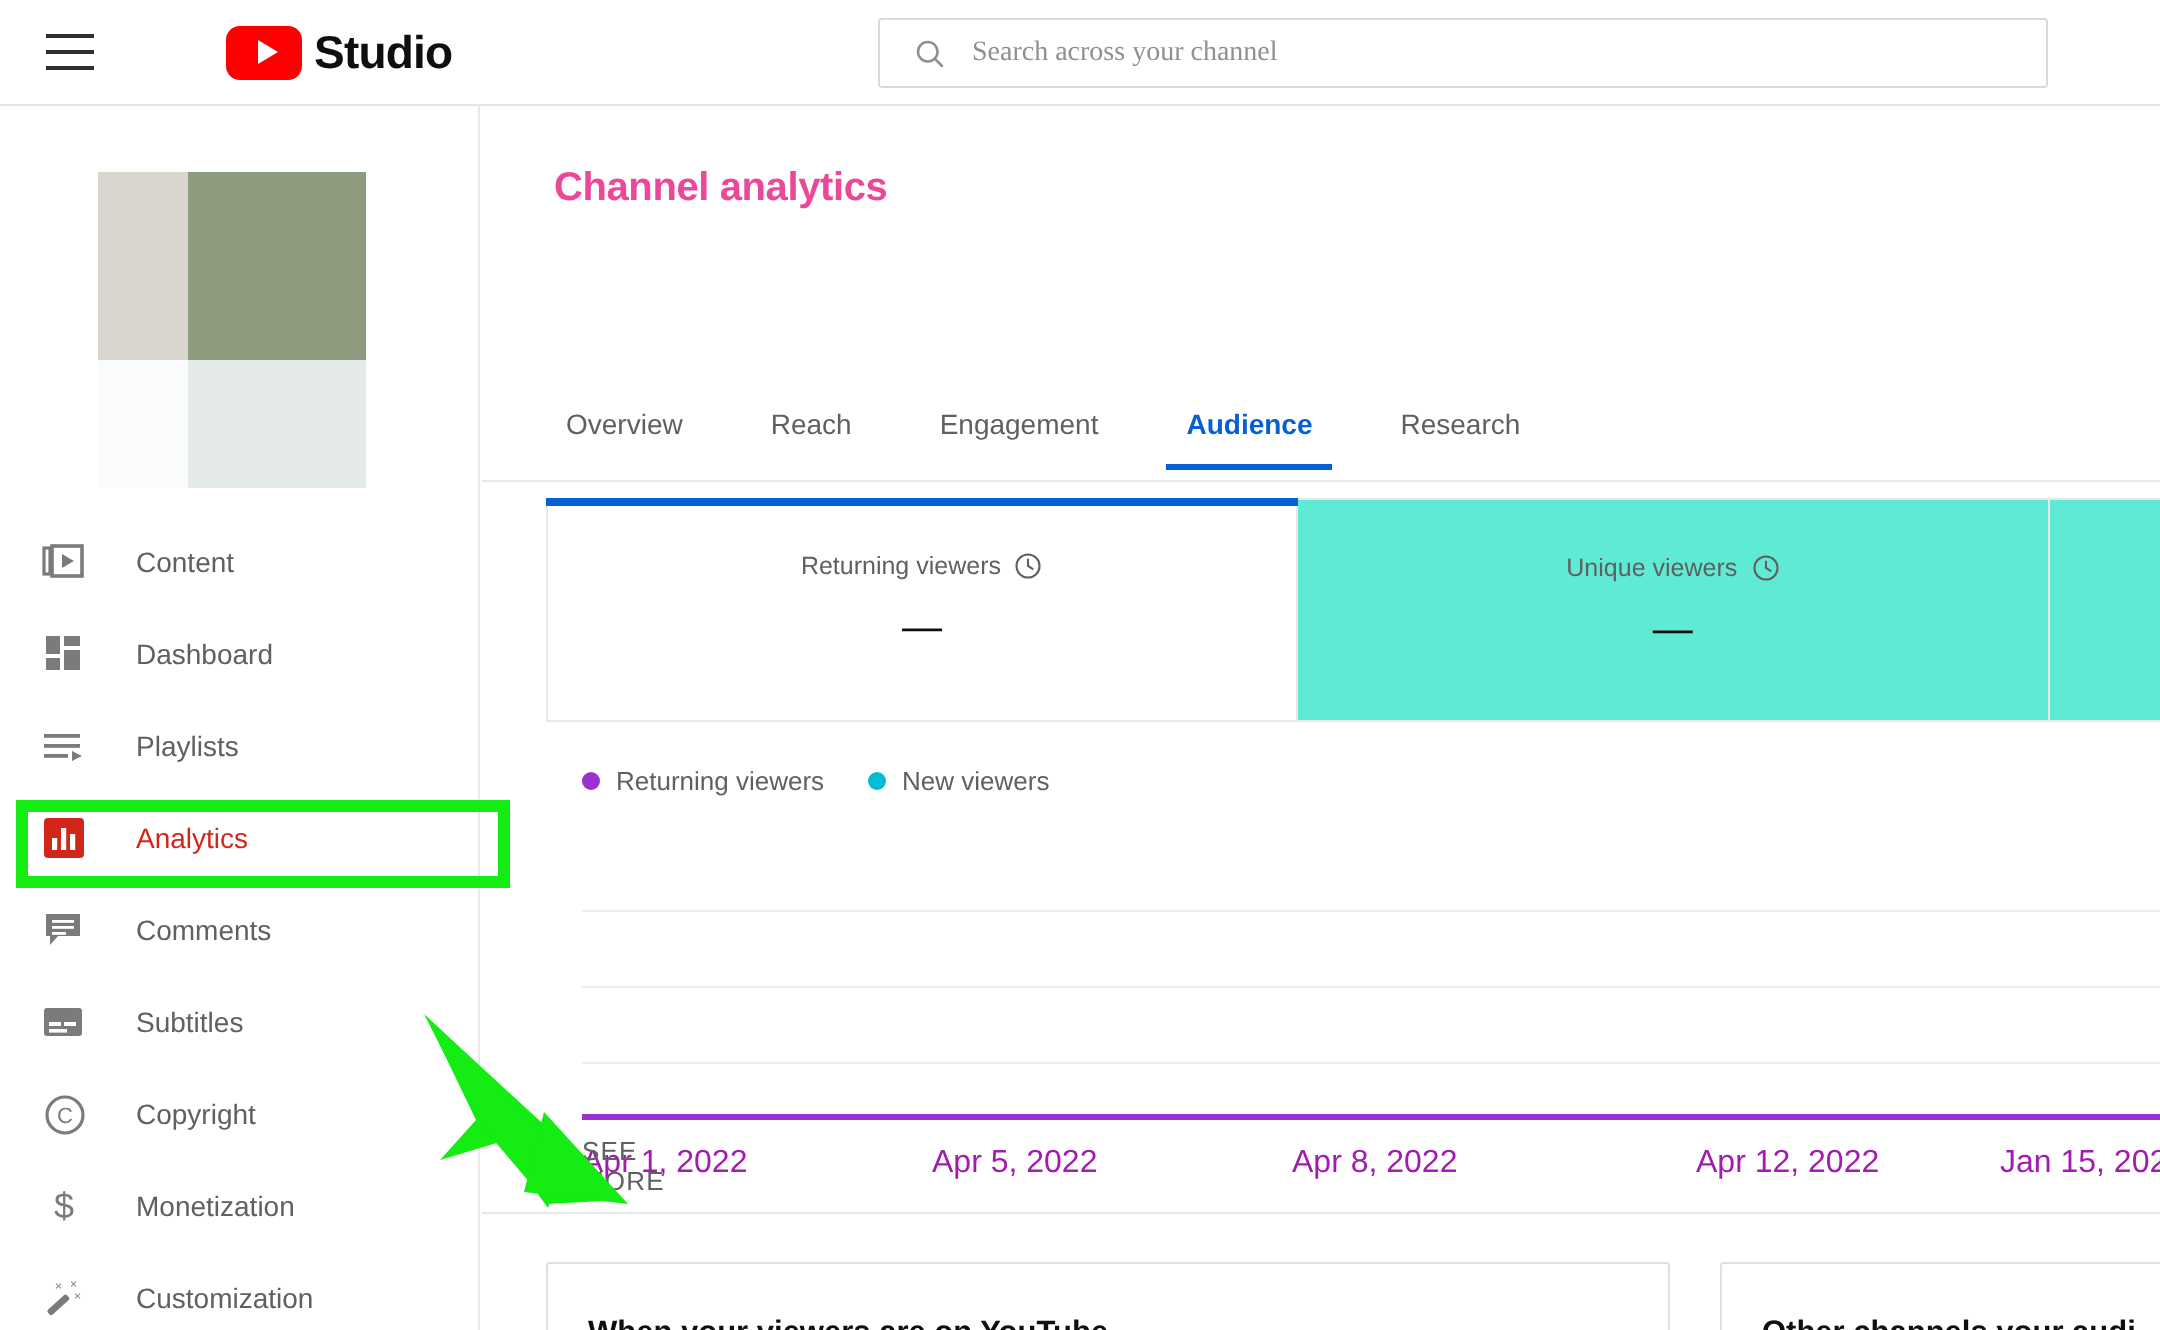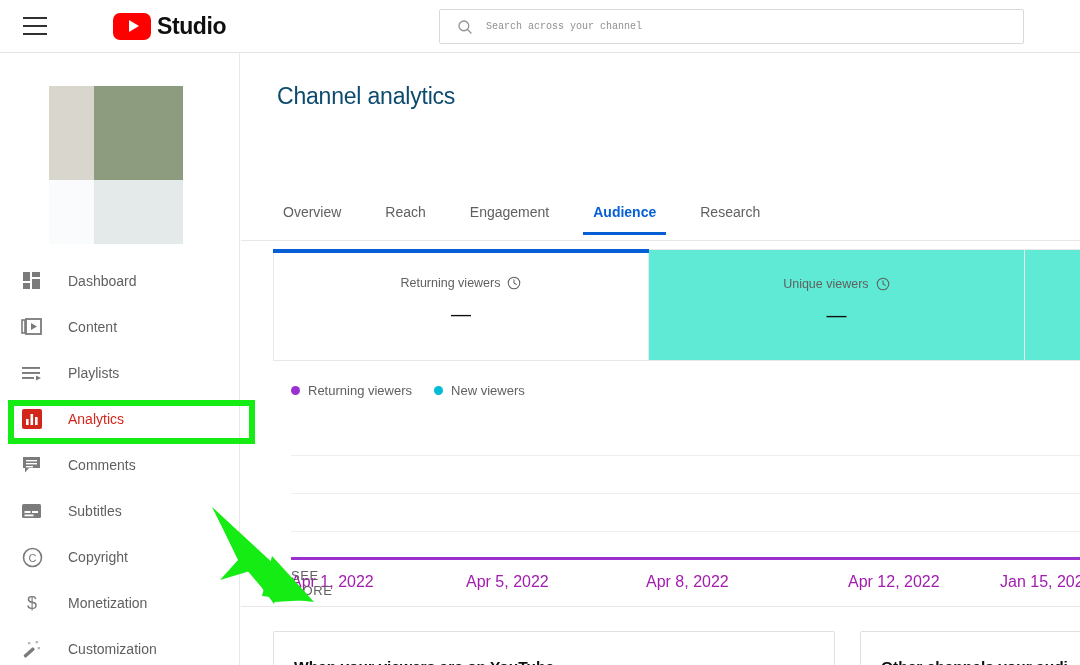--- a/index.html
+++ b/index.html
@@ -52,22 +52,22 @@
   .searchbar {
     position:absolute; left: 439px; top: 9px;
     width: 585px; height: 35px;
     border: 1px solid #d9d9d9; border-radius: 2px;
     display:flex; align-items:center;
     background:#fff;
   }
   .searchbar .s-icon { margin-left: 16px; width:18px; height:18px; flex:none; }
   .search-input {
     flex:1; border:none; outline:none;
-    font-family: Liberation Mono, monospace;
-    font-size: 10px; color: #701a75;
+    font-family: Liberation Serif, serif;
+    font-size: 14px; color: #701a75;
     margin-left: 12px; background: transparent;
   }
   .search-input::placeholder { color:#909090; }
 
   
   .sidebar {
     position: absolute; top: 53px; left: 0;
     width: 240px; height: 612px;
     background:#fff;
     border-right: 1px solid #e8e8e8;
@@ -120,21 +120,21 @@
 
   
   .main {
     position:absolute; top: 53px; left: 241px;
     width: 839px; height: 612px;
     background:#fff;
     overflow:hidden;
   }
   .page-title {
     position:absolute; left:36px; top: 30px;
-    font-size: 23px; font-weight: 400; color:#0c4a6e;
+    font-size: 20px; font-weight: 700; color:#ec4899;
     letter-spacing:-0.2px;
   }
   .tabs {
     position:absolute; left:32px; top: 144px;
     display:flex; align-items:flex-end;
     height: 38px;
   }
   .tab {
     font-size: 14px; color:#606060;
     padding: 0 10px 12px 10px;
@@ -235,39 +235,39 @@
       <i class="av-tl"></i>
         <i class="av-tr"></i>
         <i class="av-bl"></i>
         <i class="av-br"></i>
     </div>
 
     <div class="nav">
 
       <div class="nav-item">
         <span class="n-icon">
+          <svg width="22" height="20" viewBox="0 0 22 20">
+            <rect x="1" y="3" width="3" height="13" fill="none" stroke="#7b7b7b" stroke-width="1.6"></rect>
+            <rect x="5" y="2" width="15" height="15" fill="none" stroke="#7b7b7b" stroke-width="1.8"></rect>
+            <path d="M10 6 L16 9.5 L10 13 Z" fill="#7b7b7b"></path>
+          </svg>
+        </span>
+        <span class="n-label">Content</span>
+      </div>
+
+      <div class="nav-item">
+        <span class="n-icon">
           <svg width="20" height="20" viewBox="0 0 20 20">
             <rect x="1" y="1" width="7" height="9" fill="#7b7b7b"></rect>
             <rect x="10" y="1" width="8" height="5" fill="#7b7b7b"></rect>
             <rect x="1" y="12" width="7" height="6" fill="#7b7b7b"></rect>
             <rect x="10" y="8" width="8" height="10" fill="#7b7b7b"></rect>
           </svg>
         </span>
         <span class="n-label">Dashboard</span>
-      </div>
-
-      <div class="nav-item">
-        <span class="n-icon">
-          <svg width="22" height="20" viewBox="0 0 22 20">
-            <rect x="1" y="3" width="3" height="13" fill="none" stroke="#7b7b7b" stroke-width="1.6"></rect>
-            <rect x="5" y="2" width="15" height="15" fill="none" stroke="#7b7b7b" stroke-width="1.8"></rect>
-            <path d="M10 6 L16 9.5 L10 13 Z" fill="#7b7b7b"></path>
-          </svg>
-        </span>
-        <span class="n-label">Content</span>
       </div>
 
       <div class="nav-item">
         <span class="n-icon">
           <svg width="22" height="18" viewBox="0 0 22 18">
             <rect x="1" y="3" width="18" height="1.9" fill="#7b7b7b"></rect>
             <rect x="1" y="8" width="18" height="1.9" fill="#7b7b7b"></rect>
             <rect x="1" y="13" width="12" height="1.9" fill="#7b7b7b"></rect>
             <path d="M15 11.5 L20 14 L15 16.5 Z" fill="#7b7b7b"></path>
           </svg>

